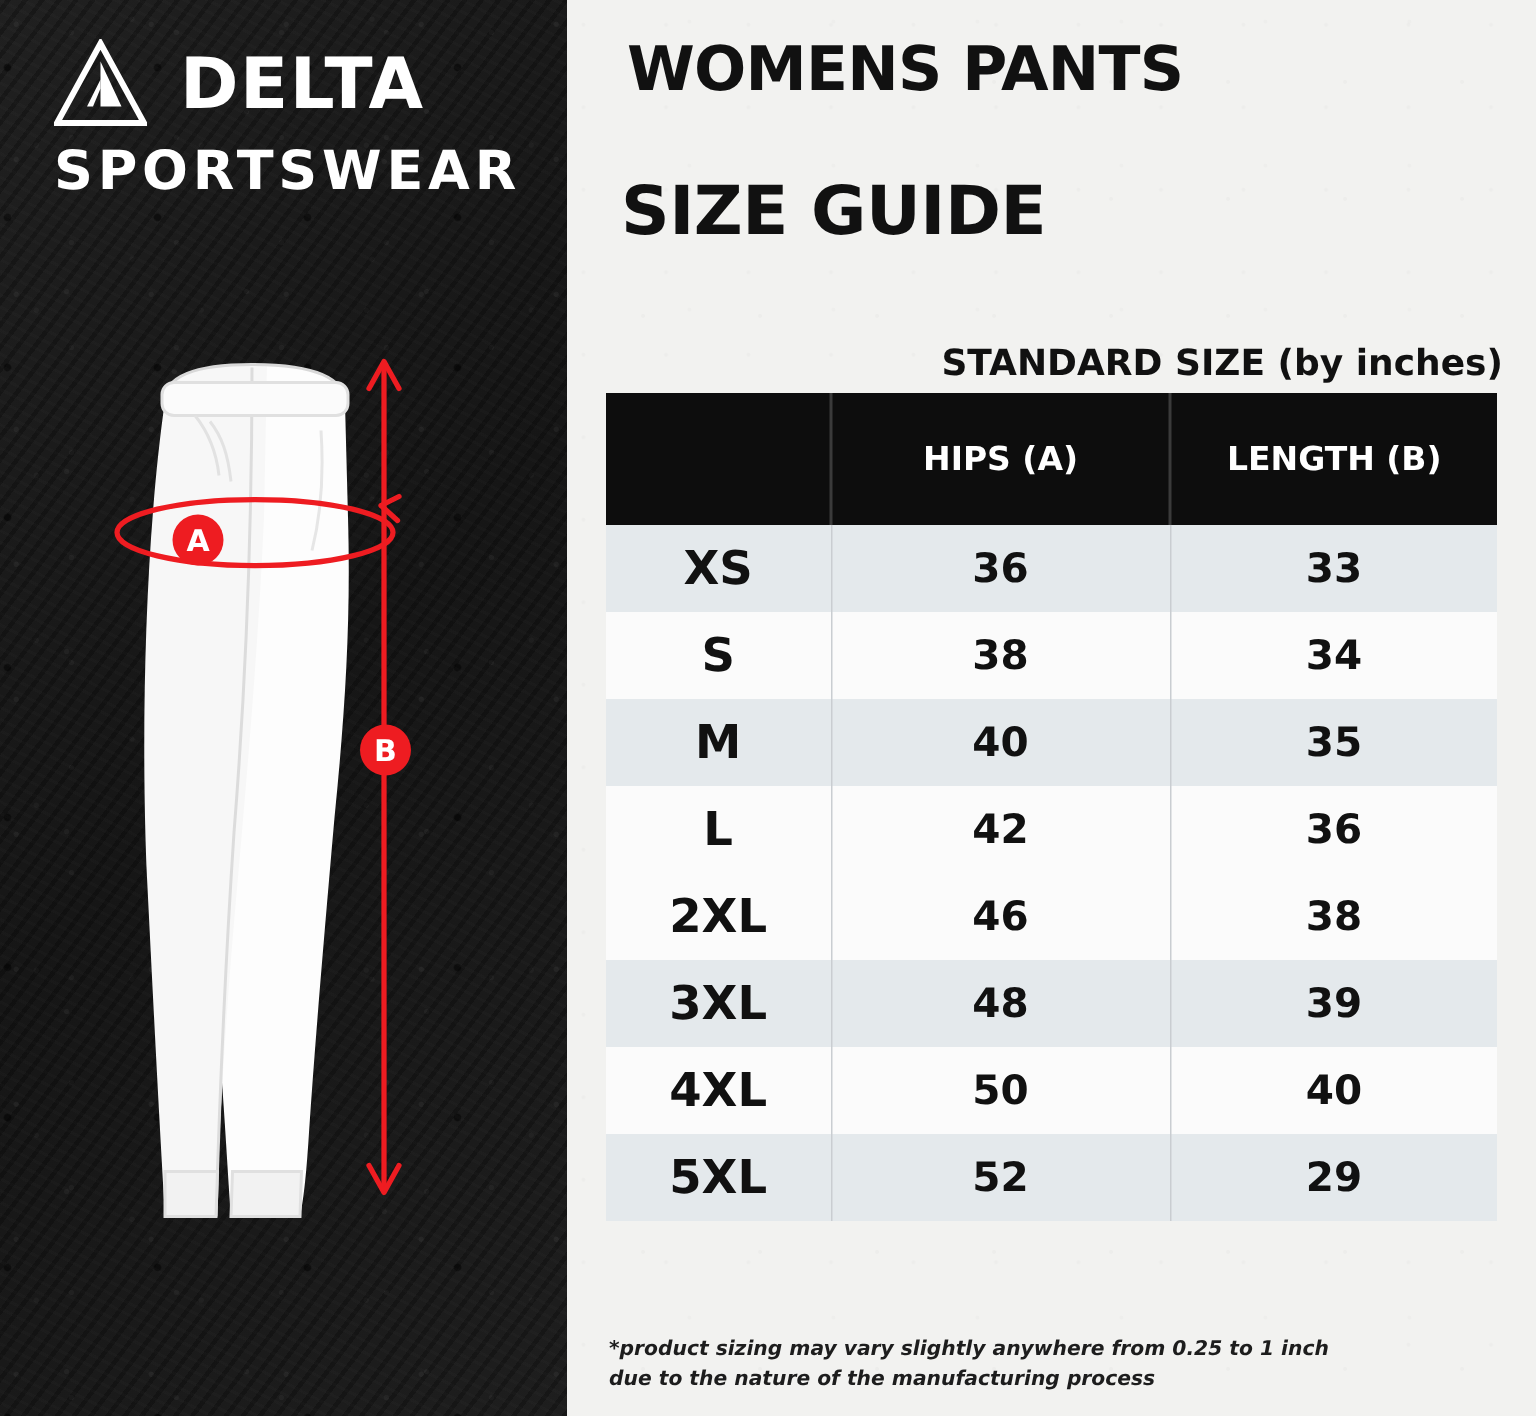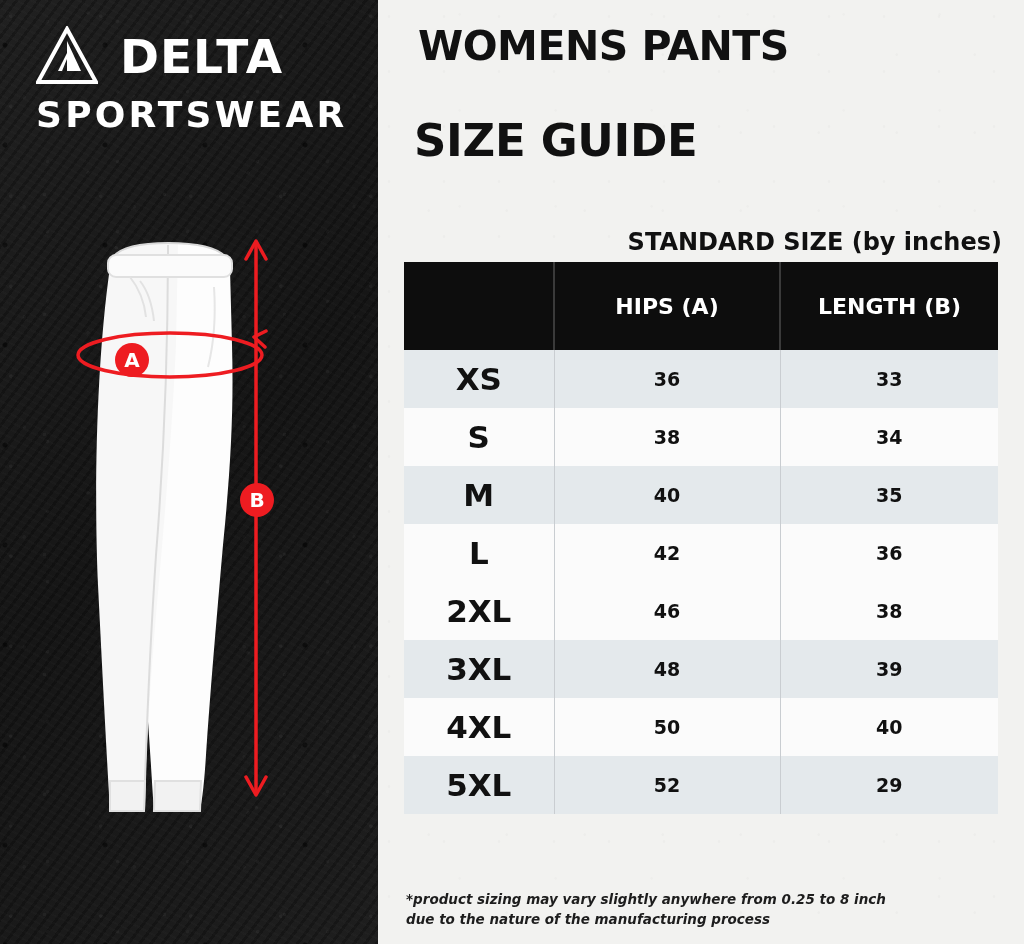--- a/index.html
+++ b/index.html
@@ -155,21 +155,21 @@
     font-weight: 700;
     height: 88px;
     font-family: "DejaVu Sans", sans-serif;
     border-right: 2px solid #3a3a3a;
   }
   thead th:last-child { border-right: none; }
   thead th.blank { border-right: 2px solid #3a3a3a; }
 
   tbody td {
     height: 58px;
-    font-size: 19px;
+    font-size: 27px;
     font-weight: 700;
     color: #111111;
     font-family: "DejaVu Sans", sans-serif;
     border-right: 1px solid #c9cdd1;
   }
   tbody td:last-child { border-right: none; }
   tbody td.size-cell { font-size: 31px; }
   tbody tr.odd  td { background: #e4e9ec; }
   tbody tr.even td { background: #fbfbfb; }
 
@@ -315,17 +315,17 @@
         </tr>
         <tr class="odd">
           <td class="size-cell">5XL</td>
           <td>52</td>
           <td>29</td>
         </tr>
       </tbody>
     </table>
 
     <div class="footnote">
-      <div>*product sizing may vary slightly anywhere from 0.25 to 8 inch</div>
+      <div>*product sizing may vary slightly anywhere from 0.25 to 1 inch</div>
       <div>due to the nature of the manufacturing process</div>
     </div>
   </div>
 </div>
 
 </body></html>

